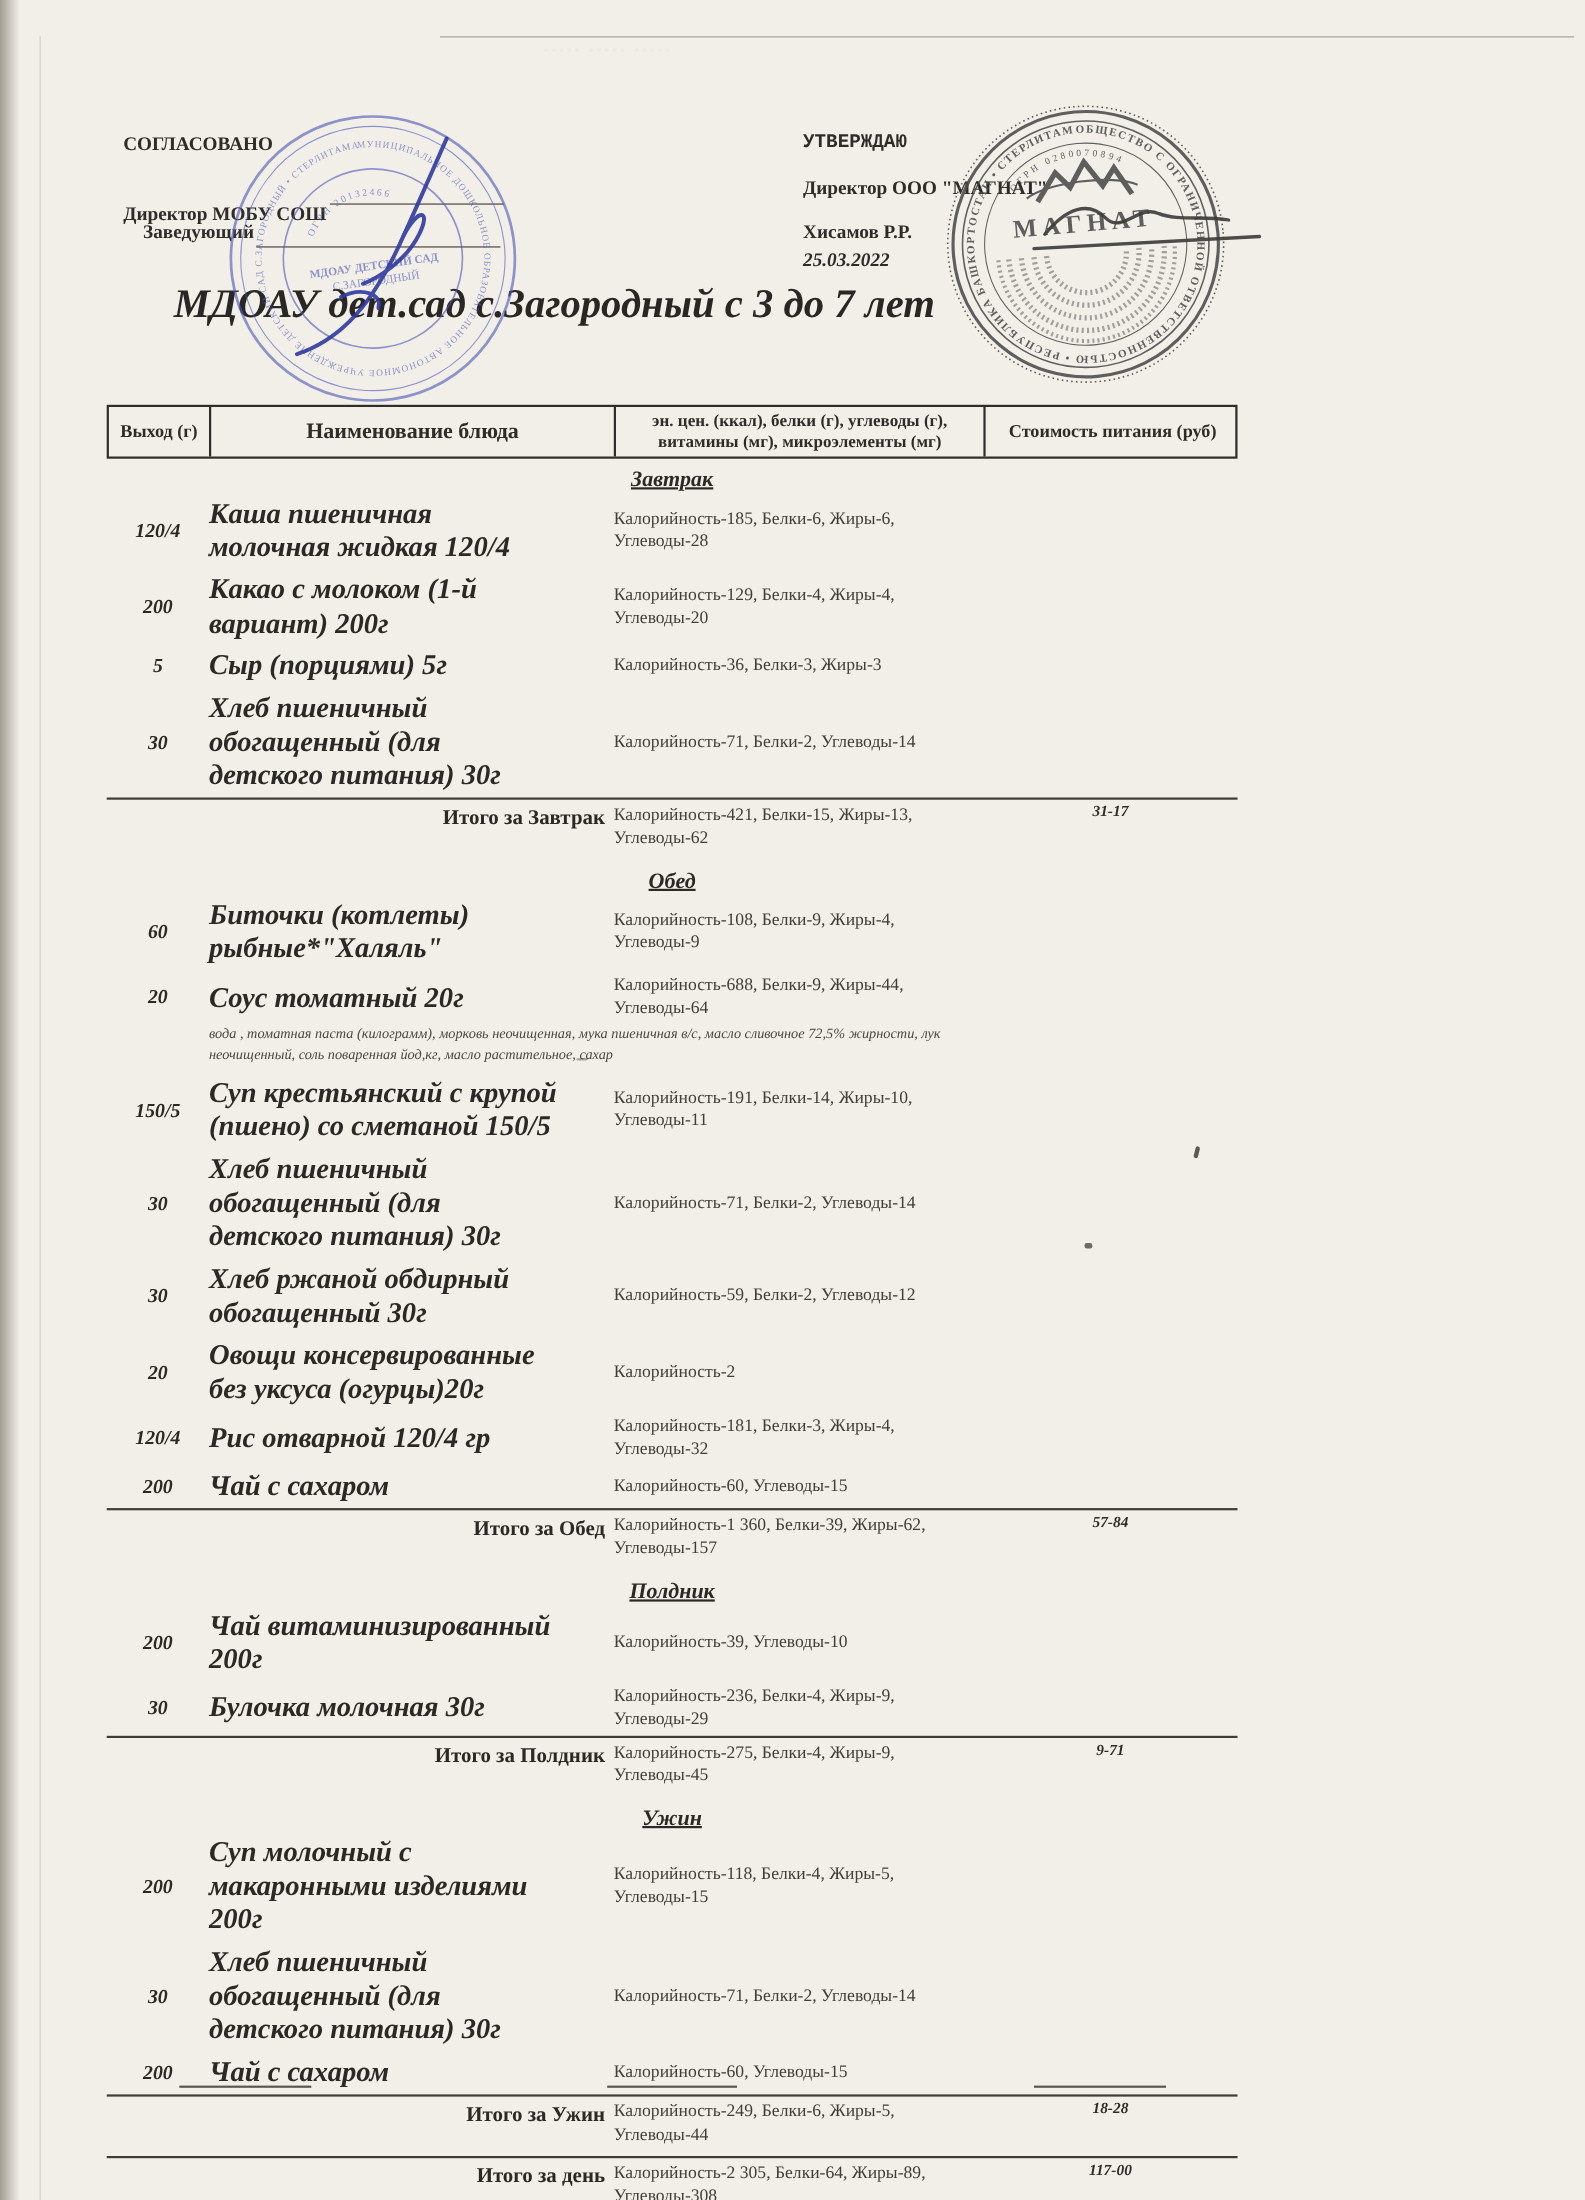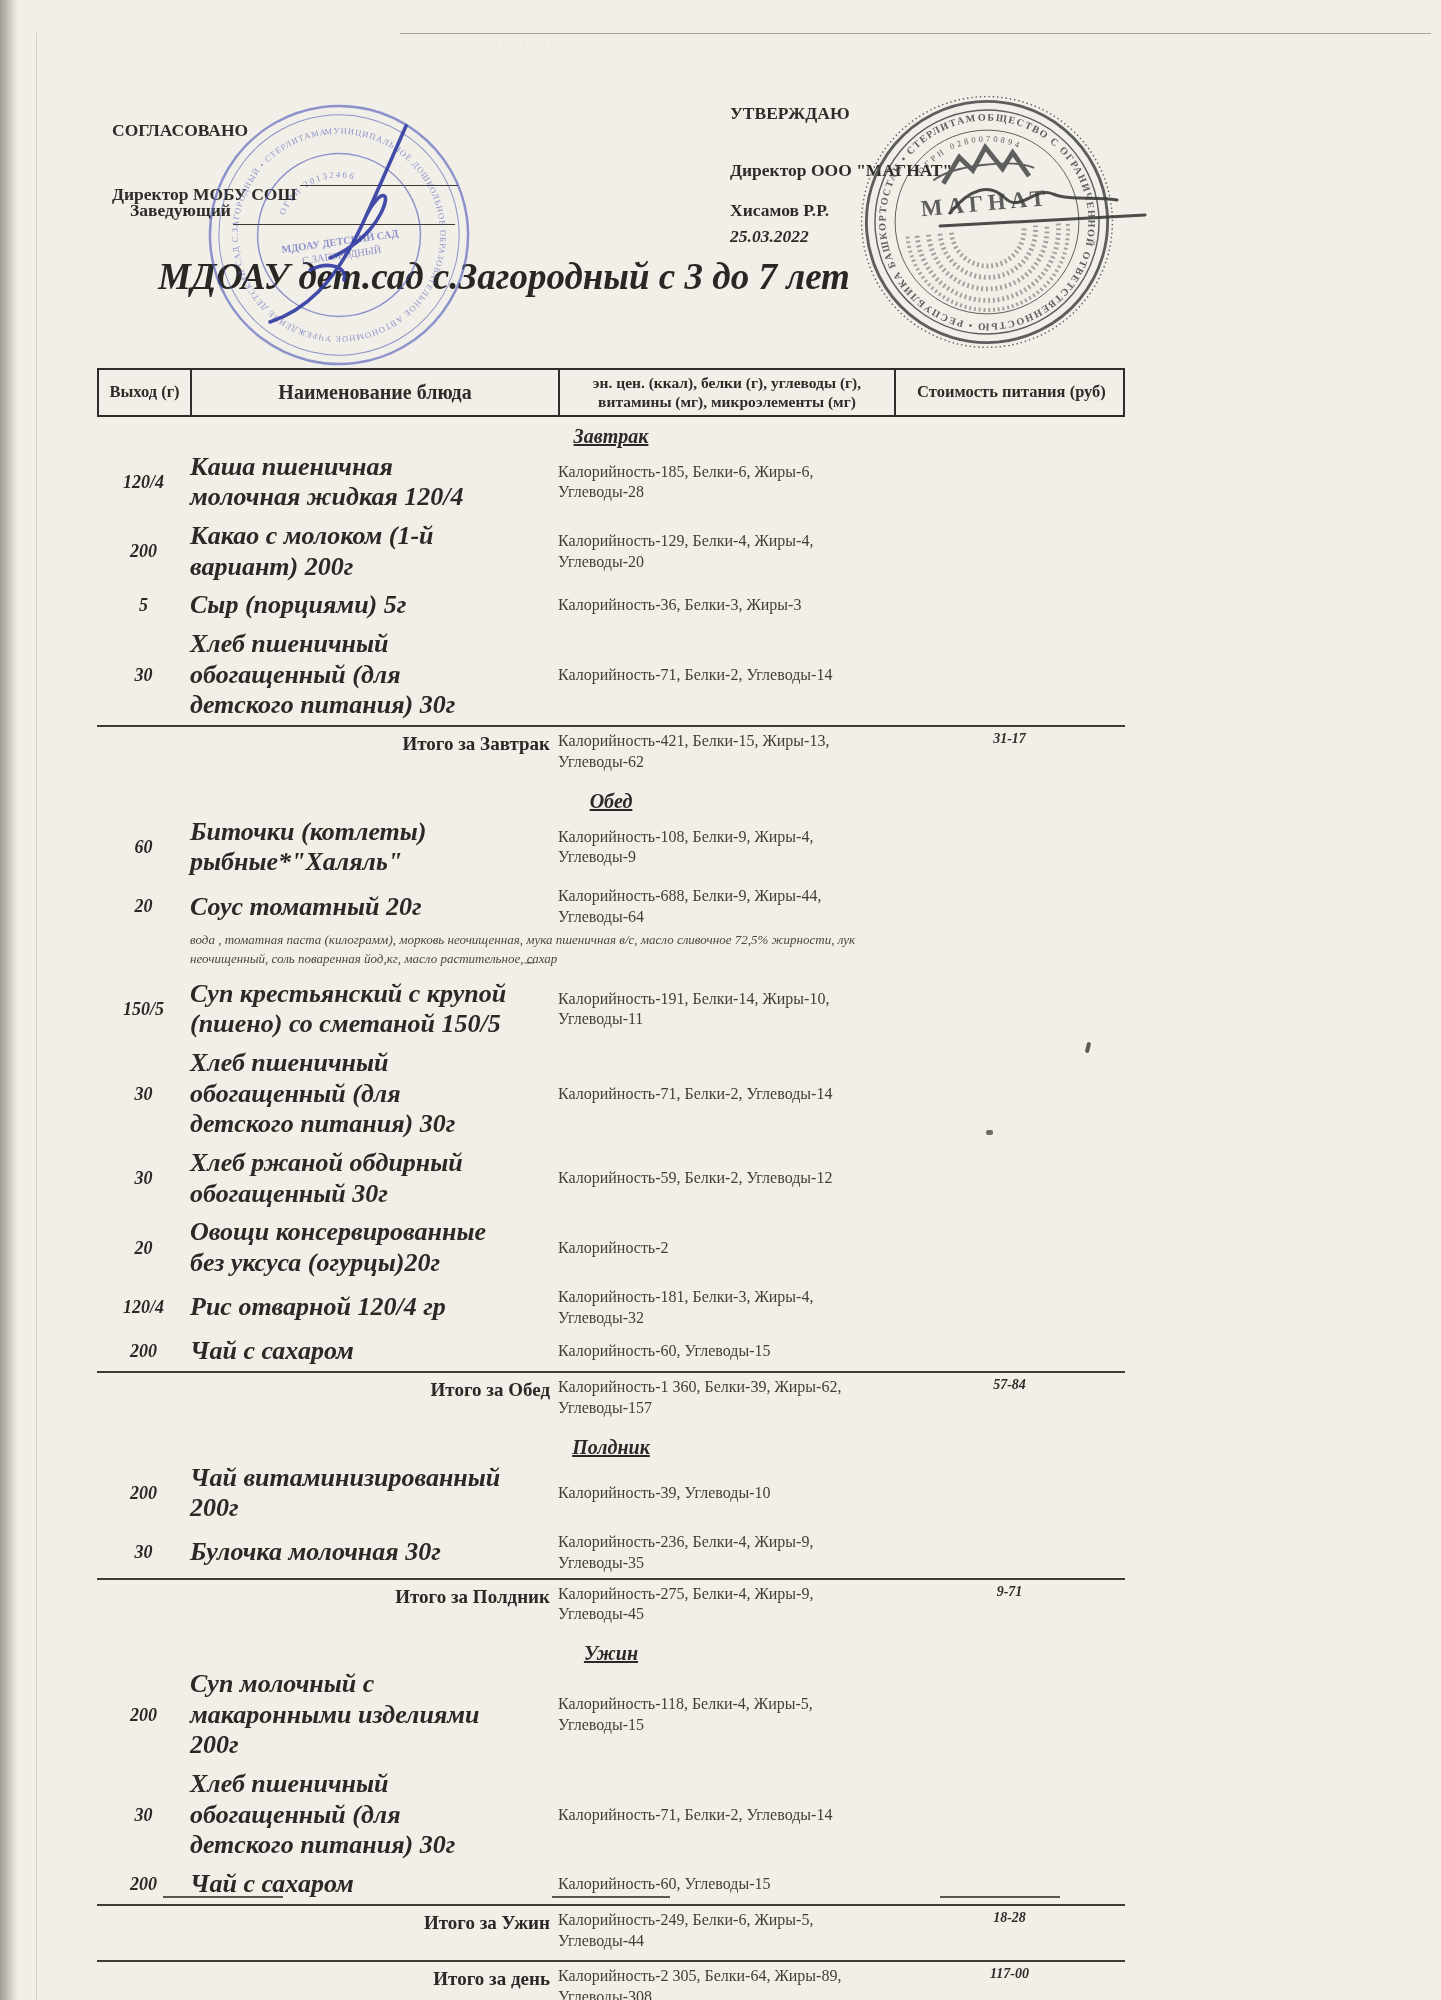--- a/index.html
+++ b/index.html
@@ -57,21 +57,21 @@
   <div class="inner-edge"></div>
   <div class="top-line"></div>
   <div class="smudge">····· ····· ·····</div>
 
   <div class="appr" style="left:112px;top:120px;">СОГЛАСОВАНО</div>
   <div class="appr" style="left:112px;top:160px;margin-top:24px;">Директор МОБУ СОШ</div>
   <div class="appr" style="left:112px;top:200px;margin-left:18px;">Заведующий</div>
   <div class="sig-line" style="left:300px;top:185px;width:158px;"></div>
   <div class="sig-line" style="left:233px;top:224px;width:222px;"></div>
 
-  <div class="appr" style="left:730px;top:103px;">УТВЕРЖДАЮ</div>
+  <div class="appr" style="left:730px;top:120px;font-family:Liberation Mono, monospace;">УТВЕРЖДАЮ</div>
   <div class="appr" style="left:730px;top:160px;">Директор ООО "МАГНАТ"</div>
   <div class="appr" style="left:730px;top:200px;">Хисамов Р.Р.</div>
   <div class="appr date" style="left:730px;top:226px;">25.03.2022</div>
 
   <div class="doc-title">МДОАУ дет.сад с.Загородный с 3 до 7 лет</div>
 
   <div class="menu">
     <div class="thead">
       <div class="th-qty">Выход (г)</div>
       <div class="th-dish">Наименование блюда</div>
@@ -188,21 +188,21 @@
     <div class="menu-row">
       <div class="qty">200</div>
       <div class="dish">Чай витаминизированный 200г</div>
       <div class="nutrition">Калорийность-39, Углеводы-10</div>
       <div class="cost"></div>
     </div>
 
     <div class="menu-row">
       <div class="qty">30</div>
       <div class="dish">Булочка молочная 30г</div>
-      <div class="nutrition">Калорийность-236, Белки-4, Жиры-9, Углеводы-35</div>
+      <div class="nutrition">Калорийность-236, Белки-4, Жиры-9, Углеводы-29</div>
       <div class="cost"></div>
     </div>
 
     <div class="total-row">
       <div class="total-label">Итого за Полдник</div>
       <div class="nutrition">Калорийность-275, Белки-4, Жиры-9, Углеводы-45</div>
       <div class="cost">9-71</div>
     </div>
 
     <div class="section-title">Ужин</div>

